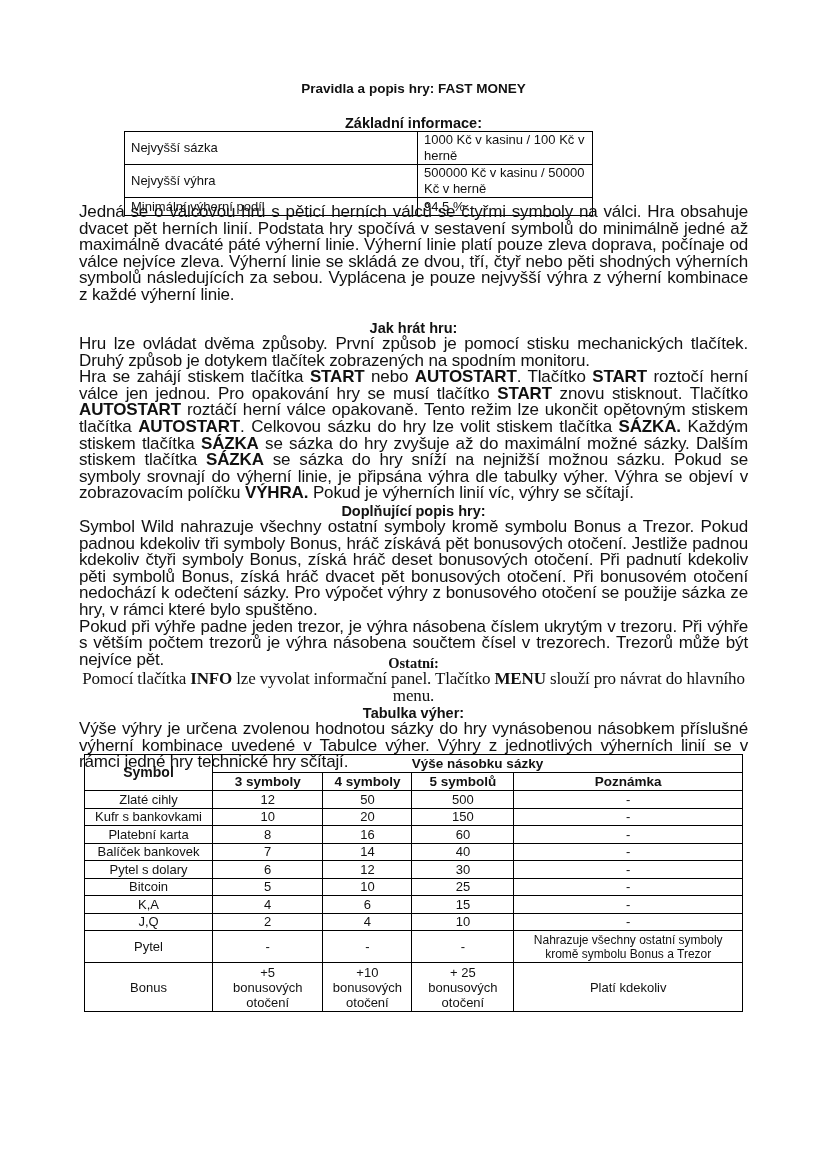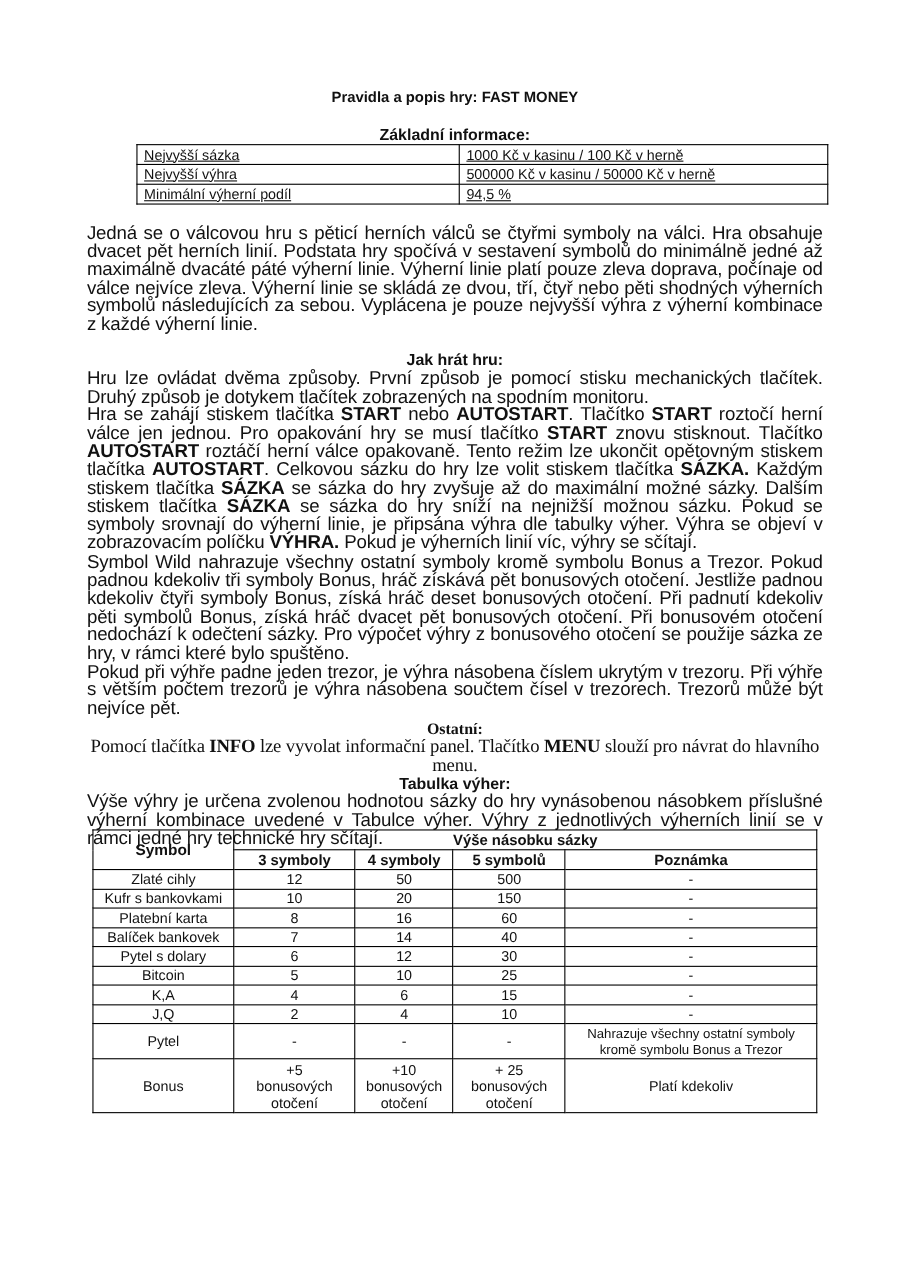--- a/index.html
+++ b/index.html
@@ -5,21 +5,21 @@
   html, body { margin: 0; padding: 0; background: #ffffff; }
   body { width: 827px; height: 1169px; position: relative; overflow: hidden;
          font-family: "Liberation Sans", sans-serif; color: #111; }
   .page { position: absolute; left: 79px; top: 80px; width: 669px; }
   .title { text-align: center; font-weight: bold; font-size: 13.5px; margin: 0; height: 18px; line-height: 18px; }
   .h { text-align: center; font-weight: bold; font-size: 14.5px; margin: 0; line-height: 16px; }
   .p { font-size: 17px; line-height: 16.6px; text-align: justify; margin: 0; letter-spacing: -0.15px; }
   .p.center { text-align: center; }
   .p b { font-weight: bold; }
   table { border-collapse: collapse; }
-  .info-table { position: absolute; left: 124px; top: 131px; width: 629px; font-size: 13px; text-decoration: underline; }
+  .info-table { position: absolute; left: 124px; top: 131px; width: 469px; font-size: 13px; }
   .info-table td { border: 1px solid #000; padding: 0 6px; height: 17px; line-height: 16px; }
   .info-table td:first-child { width: 280px; }
   .pay-table { position: absolute; left: 84px; top: 754px; width: 659px; font-size: 13px; text-align: center; }
   .pay-table th, .pay-table td { border: 1px solid #000; padding: 0 2px; line-height: 15px; }
   .pay-table th { font-weight: bold; font-size: 13.5px; height: 17px; }
   .pay-table td { height: 16.5px; }
   .pay-table .col-sym { width: 123px; }
   .pay-table .col-3 { width: 84px; }
   .pay-table .col-4 { width: 84px; }
   .pay-table .col-5 { width: 97px; }
@@ -53,20 +53,21 @@
   <p class="p">Jedná se o válcovou hru s pěticí herních válců se čtyřmi symboly na válci. Hra obsahuje dvacet pět herních linií. Podstata hry spočívá v sestavení symbolů do minimálně jedné až maximálně dvacáté páté výherní linie. Výherní linie platí pouze zleva doprava, počínaje od válce nejvíce zleva. Výherní linie se skládá ze dvou, tří, čtyř nebo pěti shodných výherních symbolů následujících za sebou. Vyplácena je pouze nejvyšší výhra z výherní kombinace z každé výherní linie.</p>
 </div>
 
 <div class="page" style="top:320px;">
   <h2 class="h">Jak hrát hru:</h2>
   <p class="p">Hru lze ovládat dvěma způsoby. První způsob je pomocí stisku mechanických tlačítek. Druhý způsob je dotykem tlačítek zobrazených na spodním monitoru.</p>
   <p class="p">Hra se zahájí stiskem tlačítka <b>START</b> nebo <b>AUTOSTART</b>. Tlačítko <b>START</b> roztočí herní válce jen jednou. Pro opakování hry se musí tlačítko <b>START</b> znovu stisknout. Tlačítko <b>AUTOSTART</b> roztáčí herní válce opakovaně. Tento režim lze ukončit opětovným stiskem tlačítka <b>AUTOSTART</b>. Celkovou sázku do hry lze volit stiskem tlačítka <b>SÁZKA.</b> Každým stiskem tlačítka <b>SÁZKA</b> se sázka do hry zvyšuje až do maximální možné sázky. Dalším stiskem tlačítka <b>SÁZKA</b> se sázka do hry sníží na nejnižší možnou sázku. Pokud se symboly srovnají do výherní linie, je připsána výhra dle tabulky výher. Výhra se objeví v zobrazovacím políčku <b>VÝHRA.</b> Pokud je výherních linií víc, výhry se sčítají.</p>
 </div>
 
 <div class="page" style="top:503px;">
+  <h2 class="h">Doplňující popis hry:</h2>
   <p class="p">Symbol Wild nahrazuje všechny ostatní symboly kromě symbolu Bonus a Trezor. Pokud padnou kdekoliv tři symboly Bonus, hráč získává pět bonusových otočení. Jestliže padnou kdekoliv čtyři symboly Bonus, získá hráč deset bonusových otočení. Při padnutí kdekoliv pěti symbolů Bonus, získá hráč dvacet pět bonusových otočení. Při bonusovém otočení nedochází k odečtení sázky. Pro výpočet výhry z bonusového otočení se použije sázka ze hry, v rámci které bylo spuštěno.</p>
   <p class="p">Pokud při výhře padne jeden trezor, je výhra násobena číslem ukrytým v trezoru. Při výhře s větším počtem trezorů je výhra násobena součtem čísel v trezorech. Trezorů může být nejvíce pět.</p>
 </div>
 
 <div class="page" style="top:655px;font-family:Liberation Serif, serif;">
   <h2 class="h">Ostatní:</h2>
   <p class="p center">Pomocí tlačítka <b>INFO</b> lze vyvolat informační panel. Tlačítko <b>MENU</b> slouží pro návrat do hlavního menu.</p>
 </div>
 
 <div class="page" style="top:705px;">

